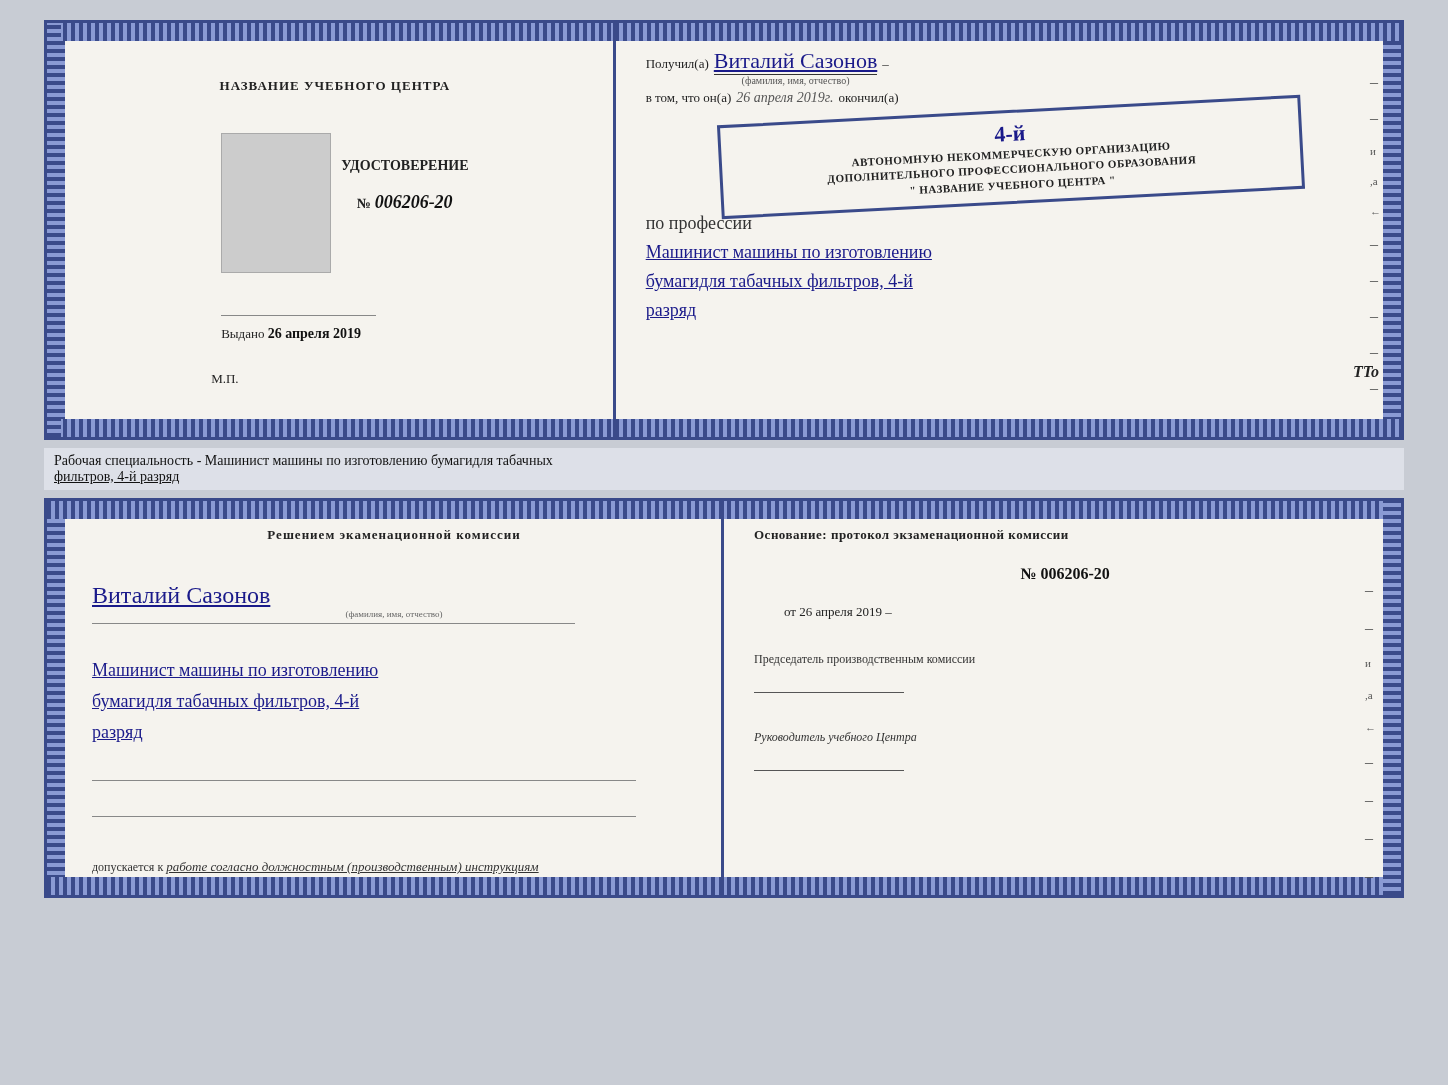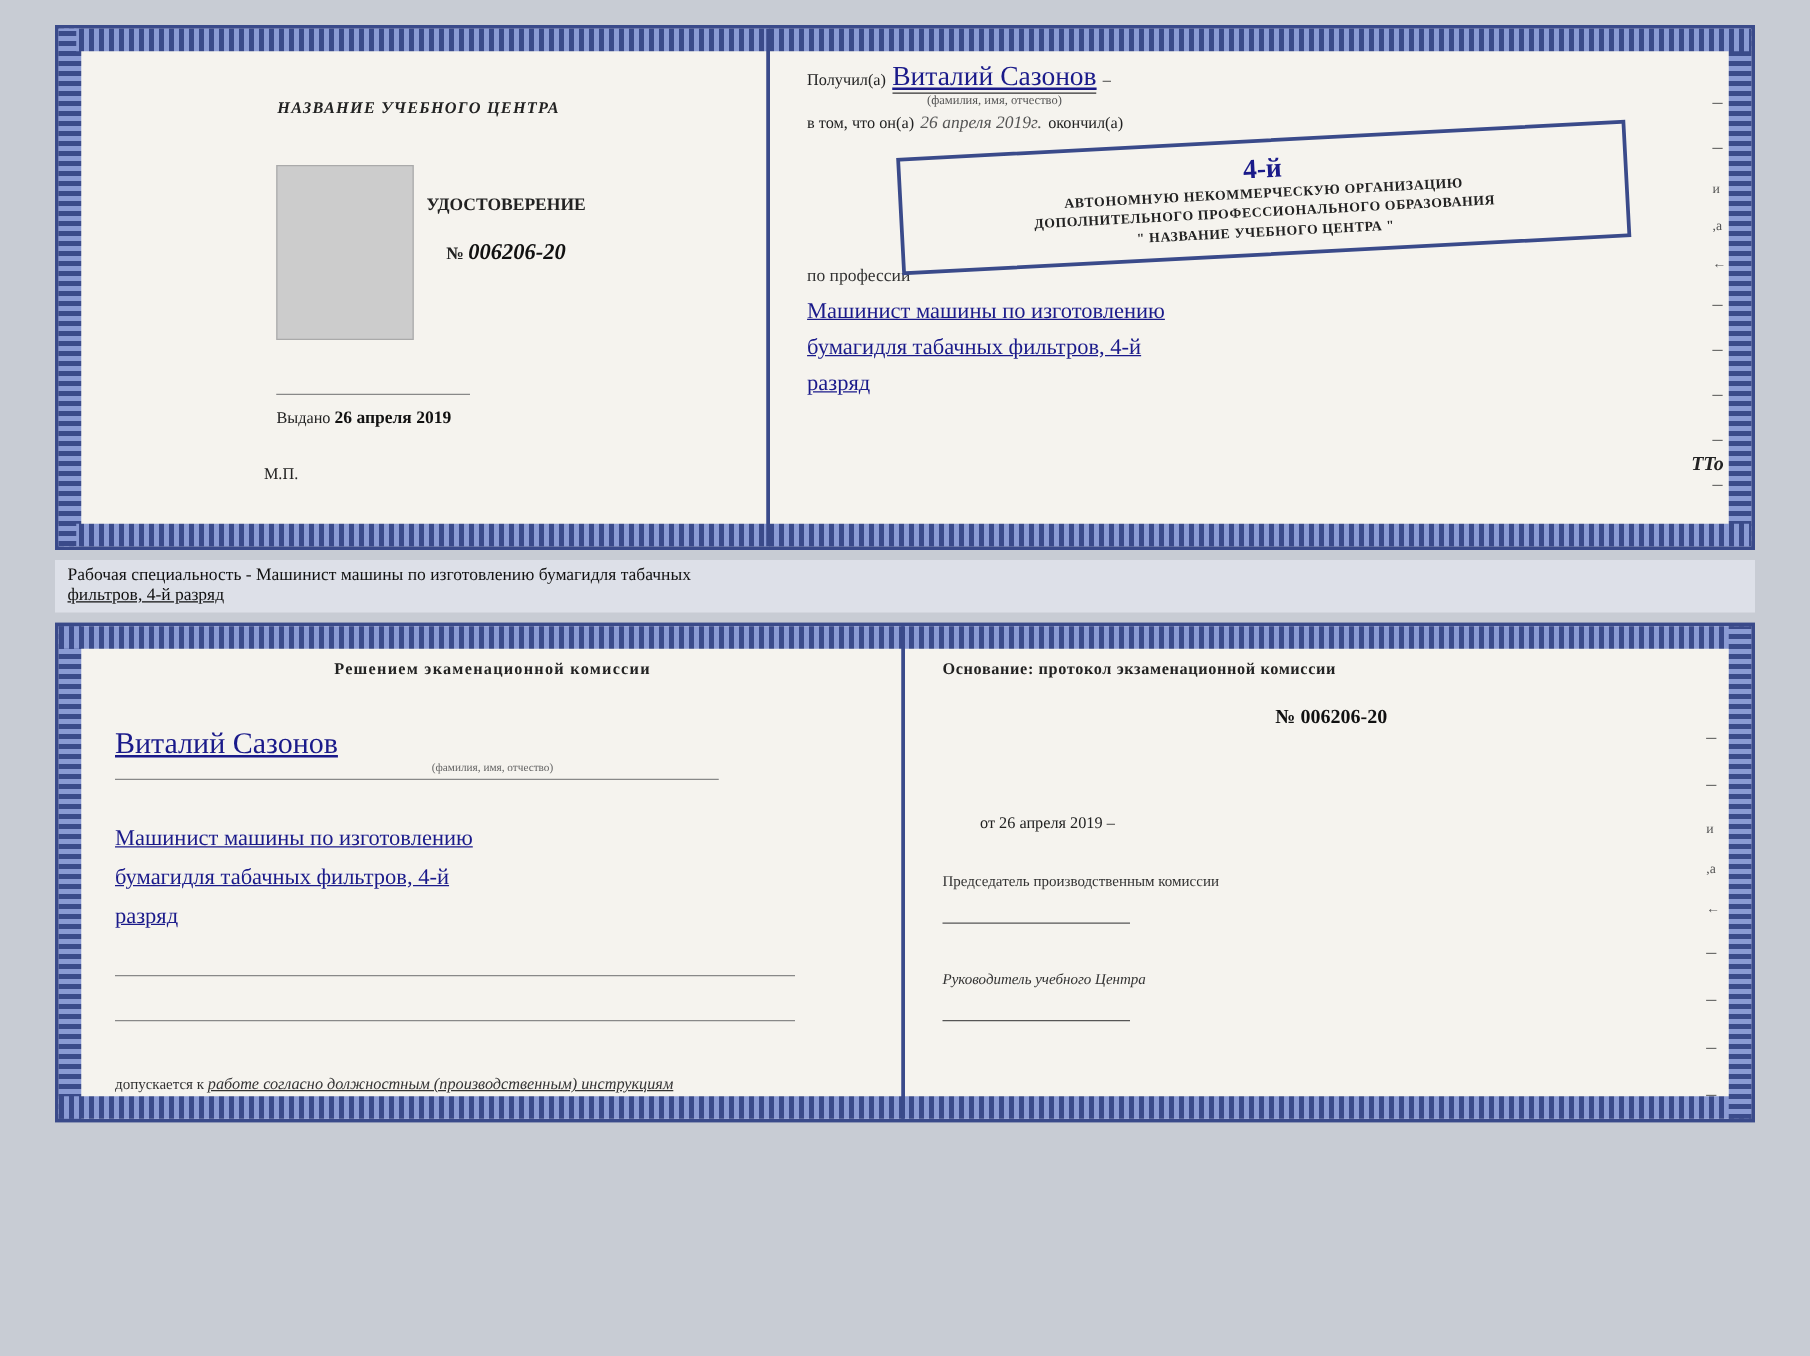--- a/index.html
+++ b/index.html
@@ -44,21 +44,20 @@
       position: relative;
     }
 
     .cert-title-center {
       text-align: center;
       font-size: 13px;
       font-weight: bold;
       letter-spacing: 1px;
       color: #222;
       margin-top: 10px;
-      font-style: italic;
     }
 
     .photo-placeholder {
       width: 110px;
       height: 140px;
       background: #ccc;
       border: 1px solid #aaa;
       margin: 10px 0;
       align-self: flex-start;
       margin-left: 20px;
@@ -207,21 +206,21 @@
       line-height: 1.4;
     }
 
     .stamp-highlight {
       font-size: 22px;
       font-weight: bold;
       color: #1a1a8a;
     }
 
     .profession-label {
-      font-size: 14px;
+      font-size: 18px;
       color: #333;
       margin-top: 5px;
     }
 
     .profession-handwritten {
       font-family: 'Segoe Script', 'Comic Sans MS', cursive;
       font-size: 18px;
       color: #1a1a8a;
       text-decoration: underline;
       line-height: 1.6;
@@ -336,21 +335,20 @@
       font-weight: bold;
       color: #111;
       text-align: center;
       margin: 5px 0;
     }
 
     .protocol-date {
       font-size: 13px;
       color: #222;
       margin-left: 30px;
-      margin-top: 46px;
     }
 
     .signature-block {
       margin-top: 15px;
     }
 
     .signature-label {
       font-size: 12px;
       color: #333;
       line-height: 1.4;

